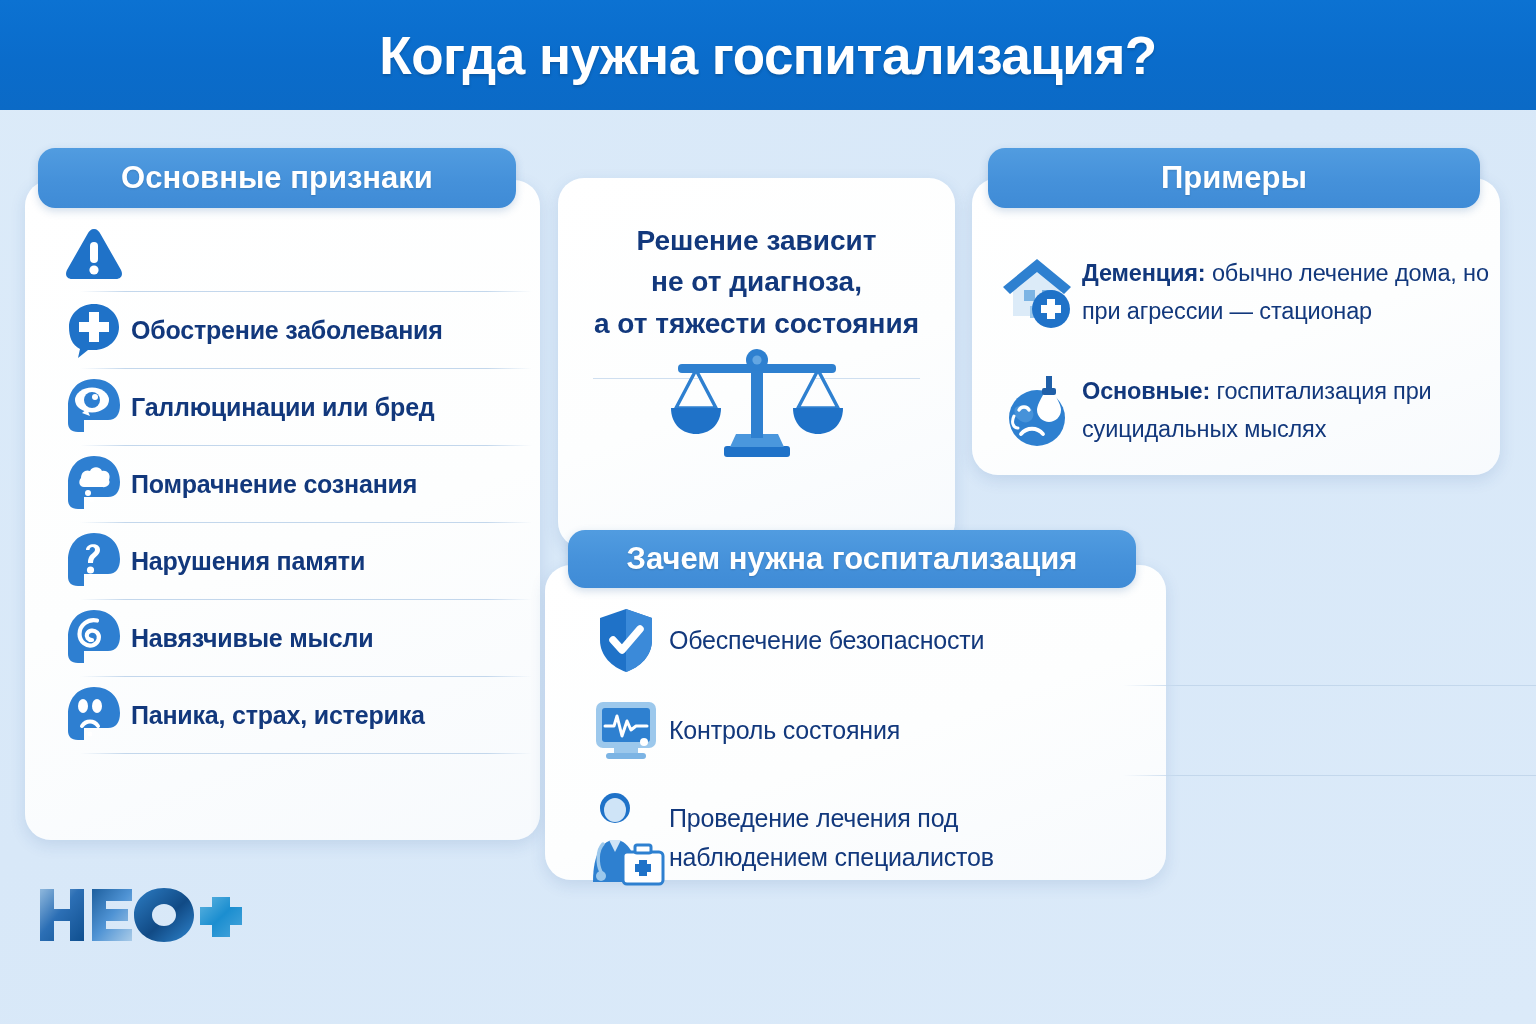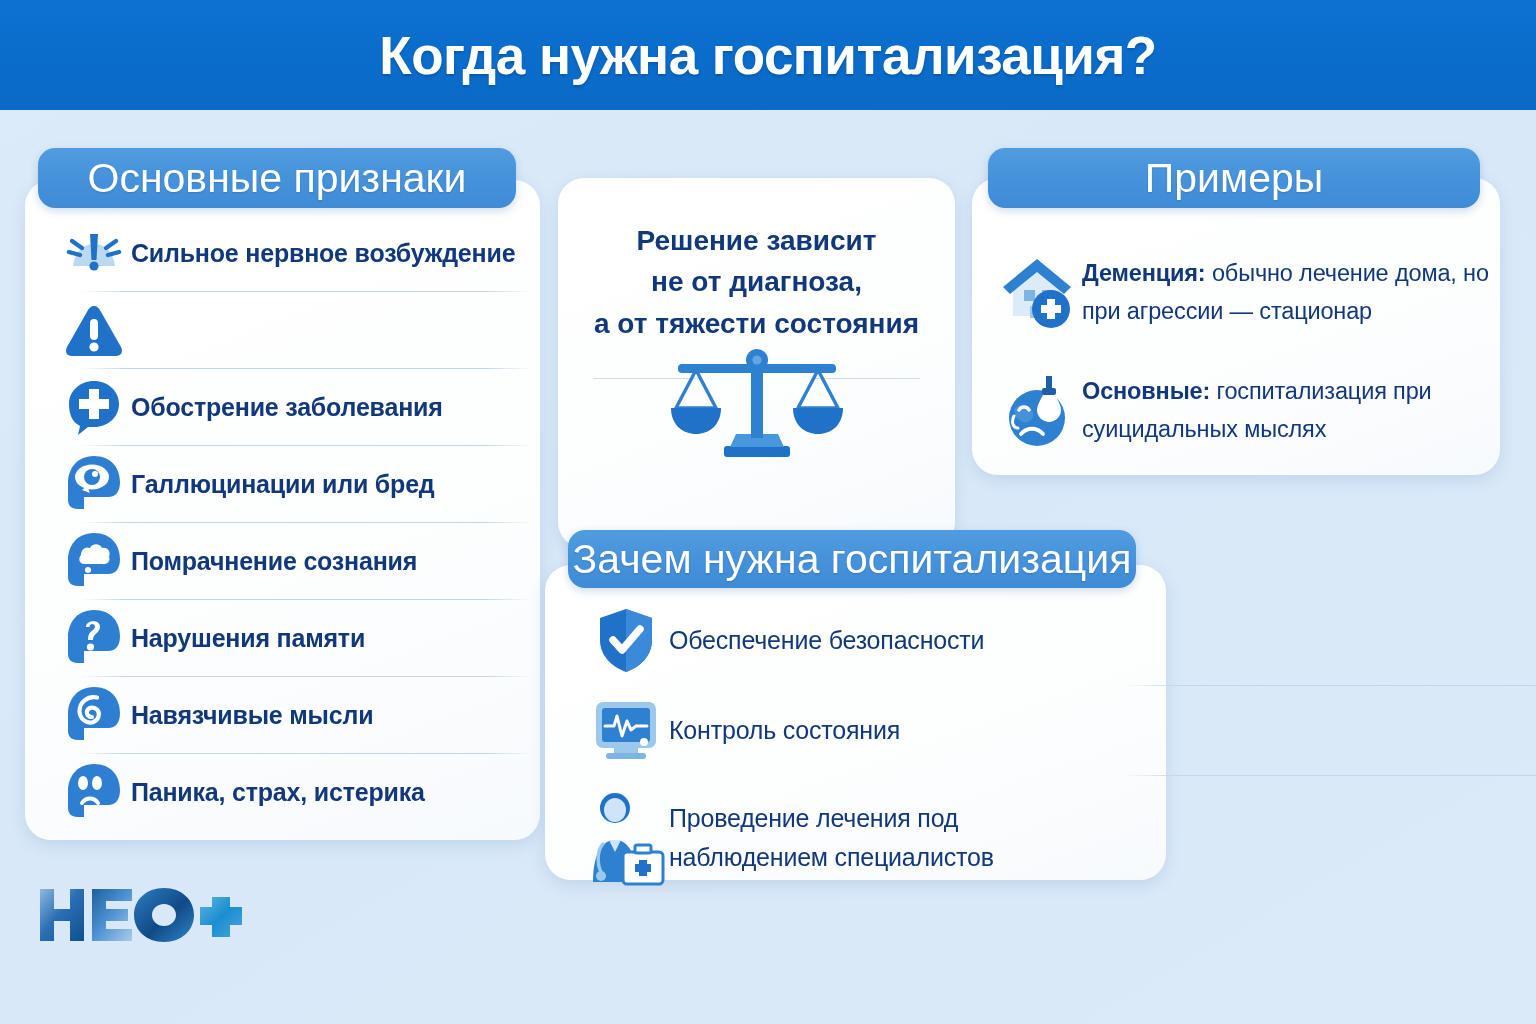--- a/index.html
+++ b/index.html
@@ -49,22 +49,22 @@
     background: linear-gradient(180deg, #519ce0 0%, #4591da 55%, #3f8bd6 100%);
     border-radius: 17px;
     display: flex;
     align-items: center;
     justify-content: center;
     box-shadow: 0 3px 9px rgba(40,95,160,0.22);
     z-index: 5;
   }
   .pill-label {
     color: #ffffff;
-    font-size: 41px;
-    font-weight: normal;
+    font-size: 31px;
+    font-weight: bold;
     white-space: nowrap;
     text-shadow: 0 1px 2px rgba(0,0,0,0.14);
   }
 
   
   .rows { position: absolute; left: 0; right: 0; }
   .row {
     display: flex;
     align-items: center;
     position: relative;
@@ -152,34 +152,20 @@
 <div class="header-bar">
   <div class="header-title">Когда нужна госпитализация?</div>
 </div>
 
 <div class="card" id="left-card"></div>
 <div class="pill" id="left-pill">
   <span class="pill-label">Основные признаки</span>
 </div>
 <div class="rows" id="left-rows">
 
-  <div class="row left-row">
-    <div class="row-ico">
-      <svg width="62" height="62" viewBox="0 0 62 62">
-        <path d="M10 44 C12 30 20 22 31 22 C42 22 50 30 52 44 Z" fill="#bcd9f2"></path>
-        <path d="M27 12 L35 12 L33.5 38 L28.5 38 Z" fill="#1f72c8"></path>
-        <circle cx="31" cy="44" r="4.6" fill="#1f72c8"></circle>
-        <path d="M9 19 L19 26" stroke="#1f72c8" stroke-width="4.4" stroke-linecap="round"></path>
-        <path d="M6 30 L17 33" stroke="#1f72c8" stroke-width="4.4" stroke-linecap="round"></path>
-        <path d="M53 19 L43 26" stroke="#1f72c8" stroke-width="4.4" stroke-linecap="round"></path>
-        <path d="M56 30 L45 33" stroke="#1f72c8" stroke-width="4.4" stroke-linecap="round"></path>
-      </svg>
-    </div>
-    <div class="row-txt">Сильное нервное возбуждение</div>
-  </div>
   <div class="sep left-sep" style="top:77px"></div>
 
   <div class="row left-row">
     <div class="row-ico">
       <svg width="60" height="56" viewBox="0 0 60 56">
         <path d="M30 4 C33 4 35 6 36.5 9 L57 45 C59.5 50 57 54 52 54 L8 54 C3 54 0.5 50 3 45 L23.5 9 C25 6 27 4 30 4 Z" fill="#1f72c8"></path>
         <rect x="26" y="17" width="8" height="21" rx="4" fill="#ffffff"></rect>
         <circle cx="30" cy="45" r="4.6" fill="#ffffff"></circle>
       </svg>
     </div>

